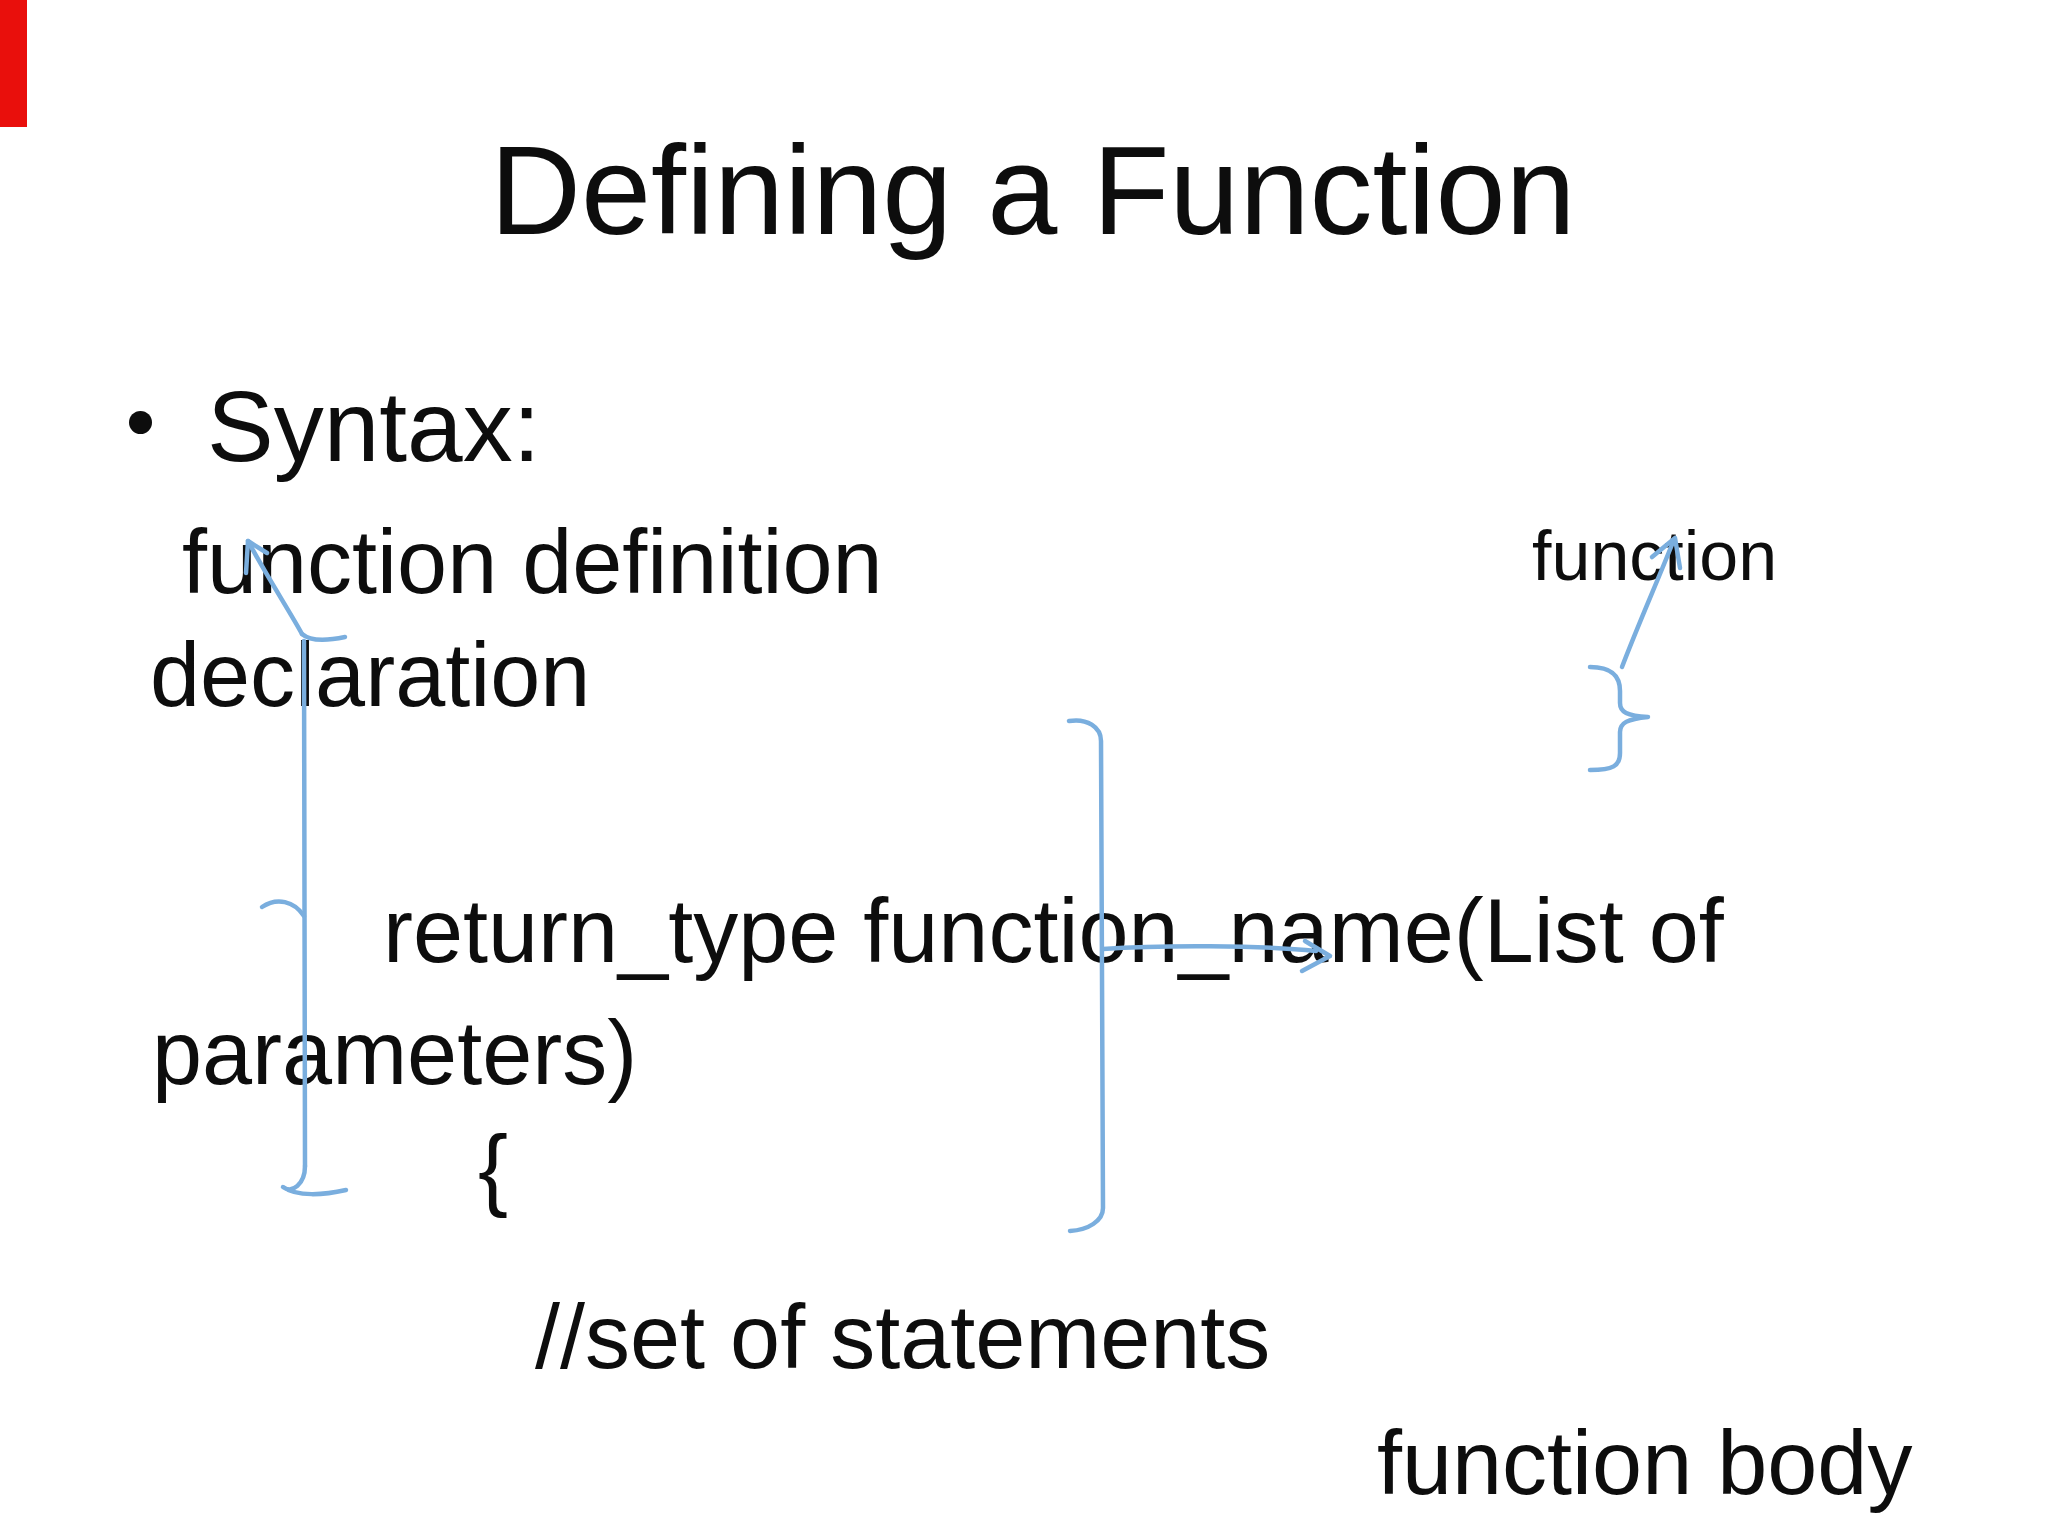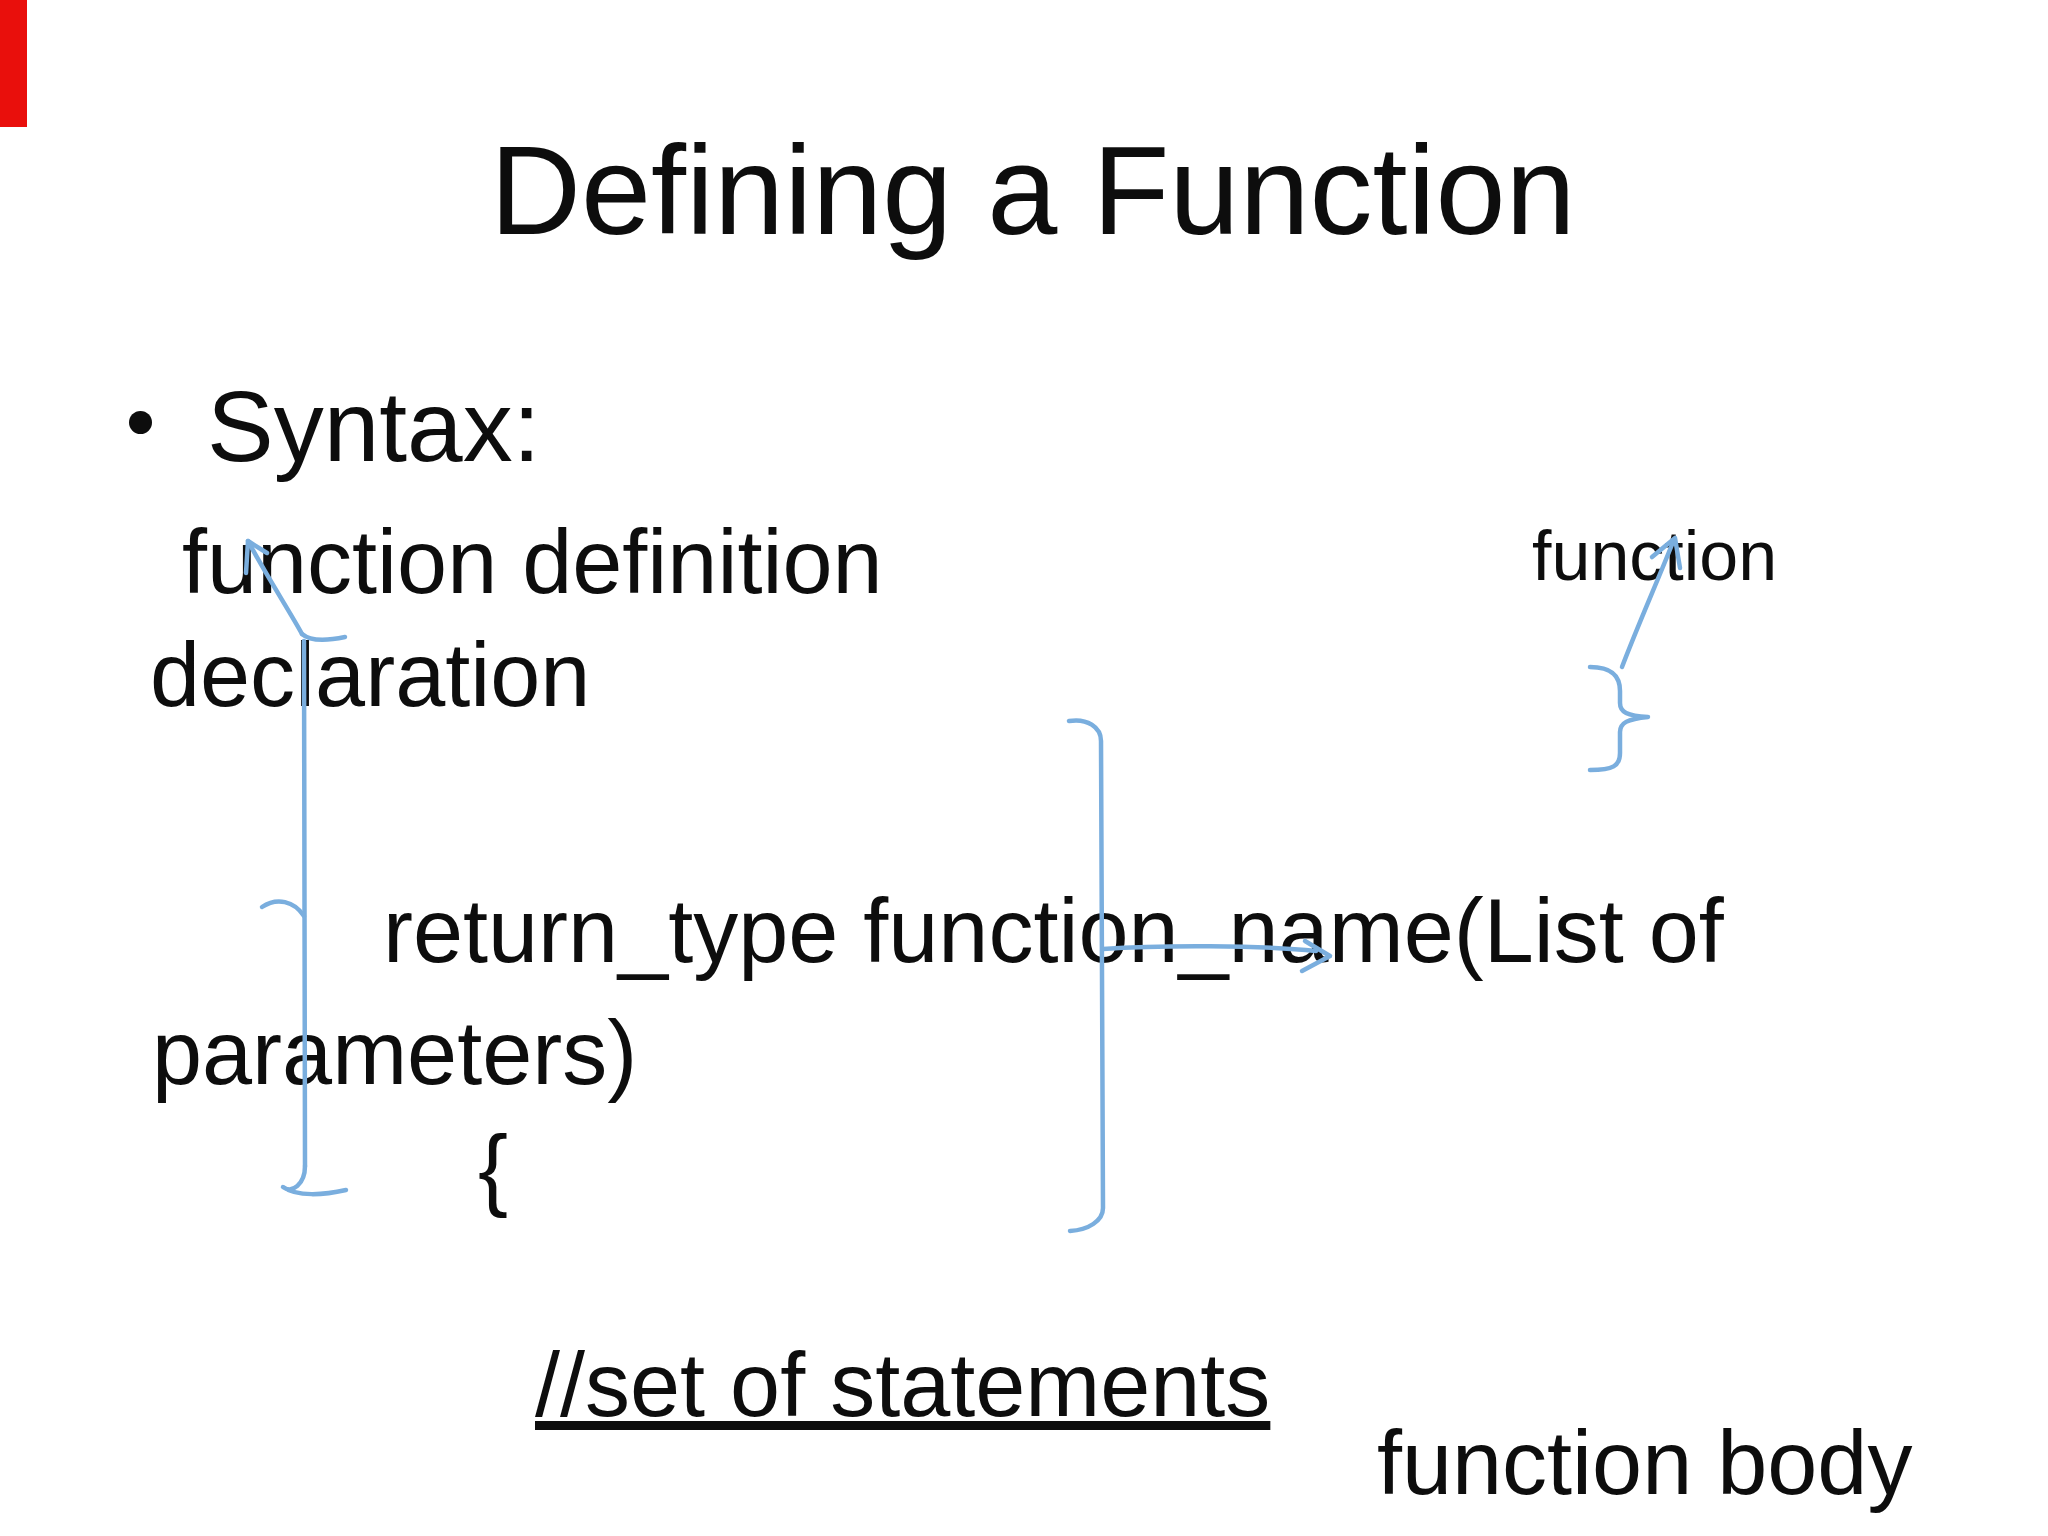--- a/index.html
+++ b/index.html
@@ -30,21 +30,21 @@
     border-radius: 50%;
     background: var(--text);
   }
   .syntax  { left: 207px;  top: 376px;  font-size: 100px; }
   .l-fdef  { left: 182px;  top: 517px;  font-size: 90px; }
   .l-func  { left: 1532px; top: 521px;  font-size: 70px; }
   .l-decl  { left: 150px;  top: 630px;  font-size: 90px; }
   .l-sig   { left: 383px;  top: 886px;  font-size: 90px; }
   .l-par   { left: 152px;  top: 1008px;  font-size: 90px; }
   .l-brace { left: 478px;  top: 1123px; font-size: 90px; }
-  .l-com   { left: 535px;  top: 1340px; font-size: 90px; text-decoration: underline; }
+  .l-com   { left: 535px;  top: 1292px; font-size: 90px; }
   .l-fbody { left: 1353px; top: 1418px; font-size: 90px; margin-left: 24px; }
   .red-bar {
     position: absolute;
     left: 0; top: 0;
     width: 27px; height: 127px;
     background: var(--red-marker);
   }
   .ink-overlay {
     position: absolute;
     left: 0; top: 0;

